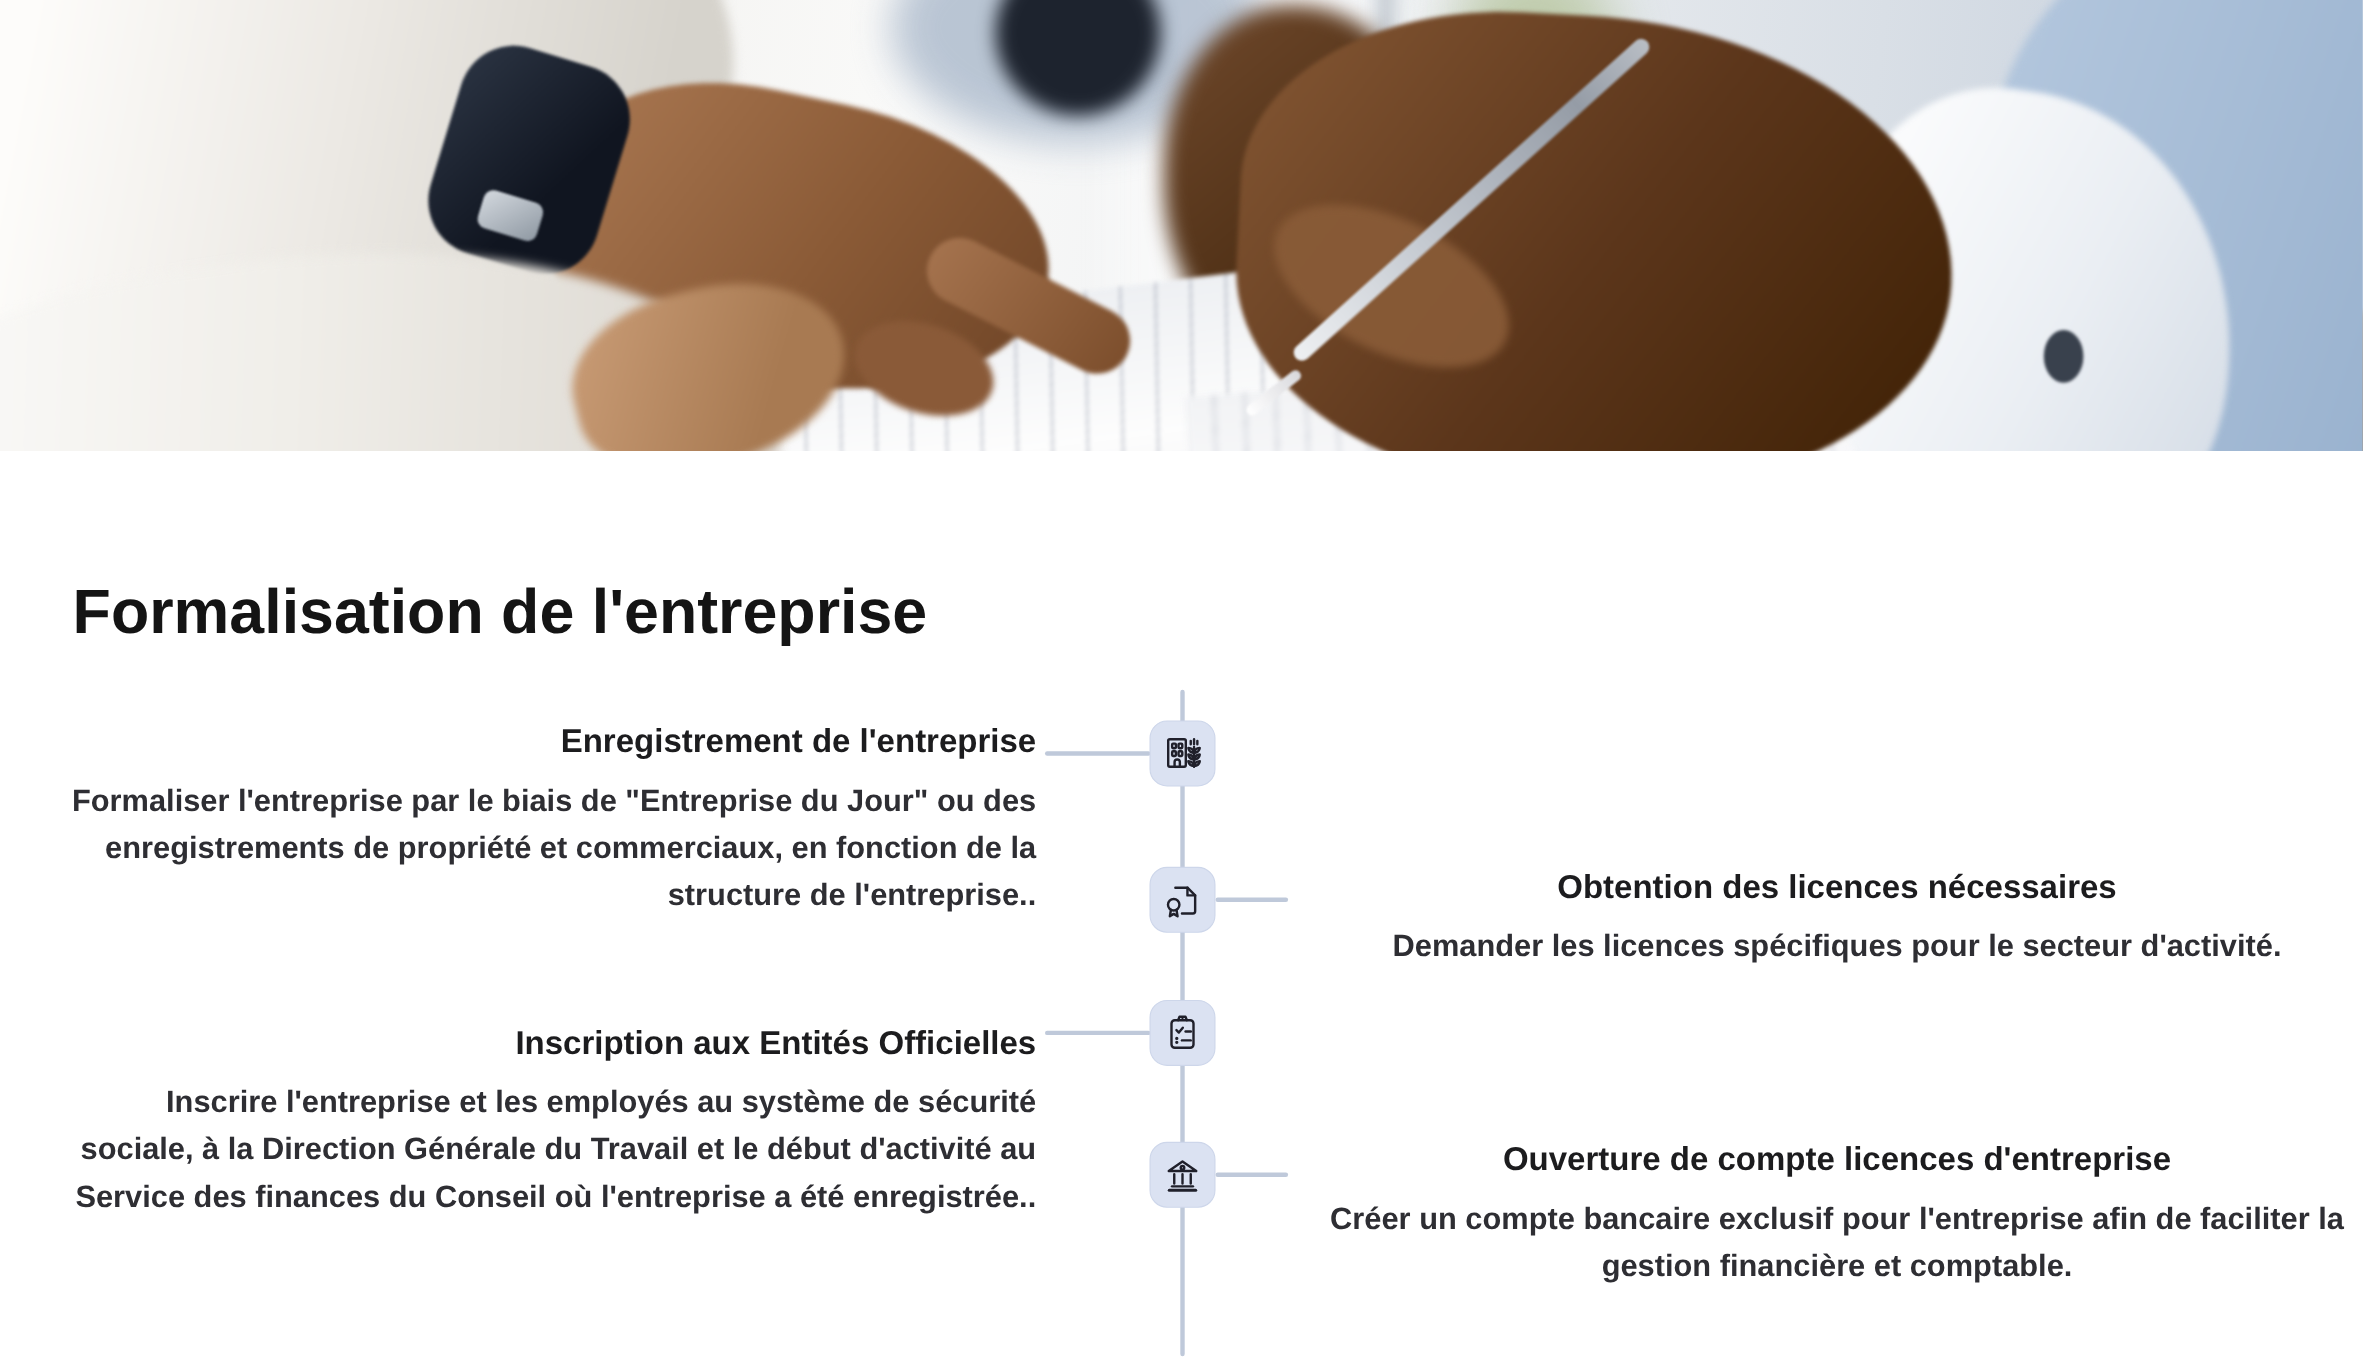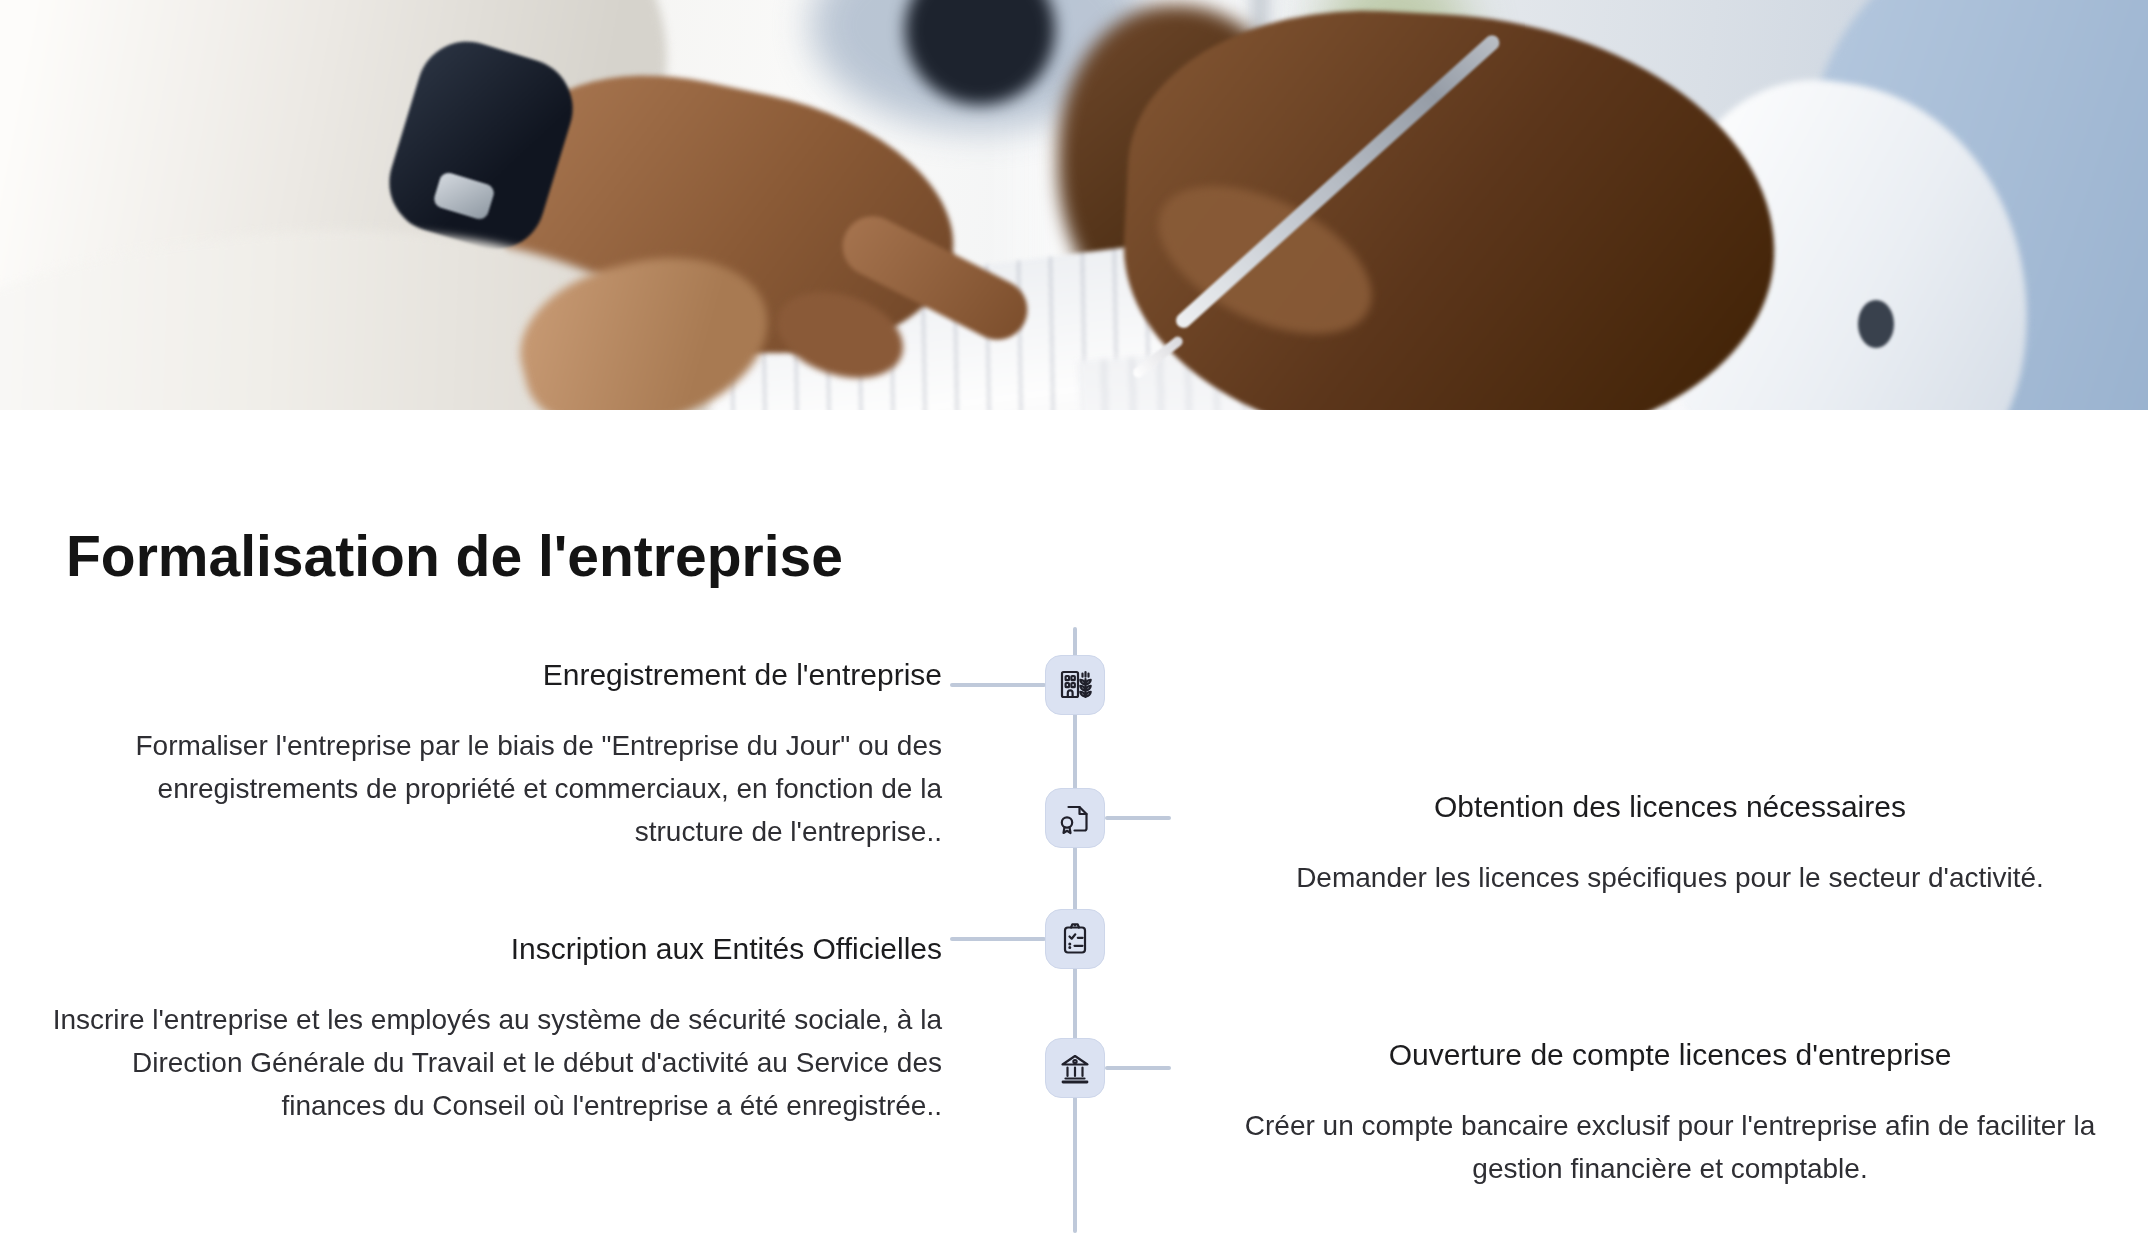--- a/index.html
+++ b/index.html
@@ -69,22 +69,22 @@
     background:#dbe2f2; border:1px solid #cdd6ea; border-radius:16px;
     box-sizing:border-box;
     display:flex; align-items:center; justify-content:center;
   }
   #ibox1 { top:655px; } #ibox2 { top:788px; } #ibox3 { top:909px; } #ibox4 { top:1038px; }
   .icon-box svg { width:40px; height:40px; }
   .icon-box svg * { stroke:#20202b; fill:none; stroke-width:2.2; stroke-linecap:round; stroke-linejoin:round; }
   .icon-box svg .fillspot { fill:#20202b; stroke:none; }
 
   .tl-text { position:absolute; }
-  .tl-text h3 { margin:0; font-size:30px; line-height:34px; font-weight:400; color:#1c1c1e; }
-  .tl-text p  { margin:32px 0 0 0; font-size:28px; line-height:43px; font-weight:400; color:#2e2e33; }
+  .tl-text h3 { margin:0; font-size:30px; line-height:34px; font-weight:700; color:#1c1c1e; }
+  .tl-text p  { margin:14px 0 0 0; font-size:28px; line-height:43px; font-weight:700; color:#2e2e33; }
   .tl-text.left  { text-align:right; right:1206px; width:890px; }
   .tl-text.right { text-align:center;  left:1205px;  width:930px; }
   #item1 { top:658px; } #item2 { top:790px; } #item3 { top:932px; } #item4 { top:1038px; }
 </style>
 </head>
 <body>
 
 <div class="hero">
   <div class="h-window"></div>
   <div class="h-frame"></div>

